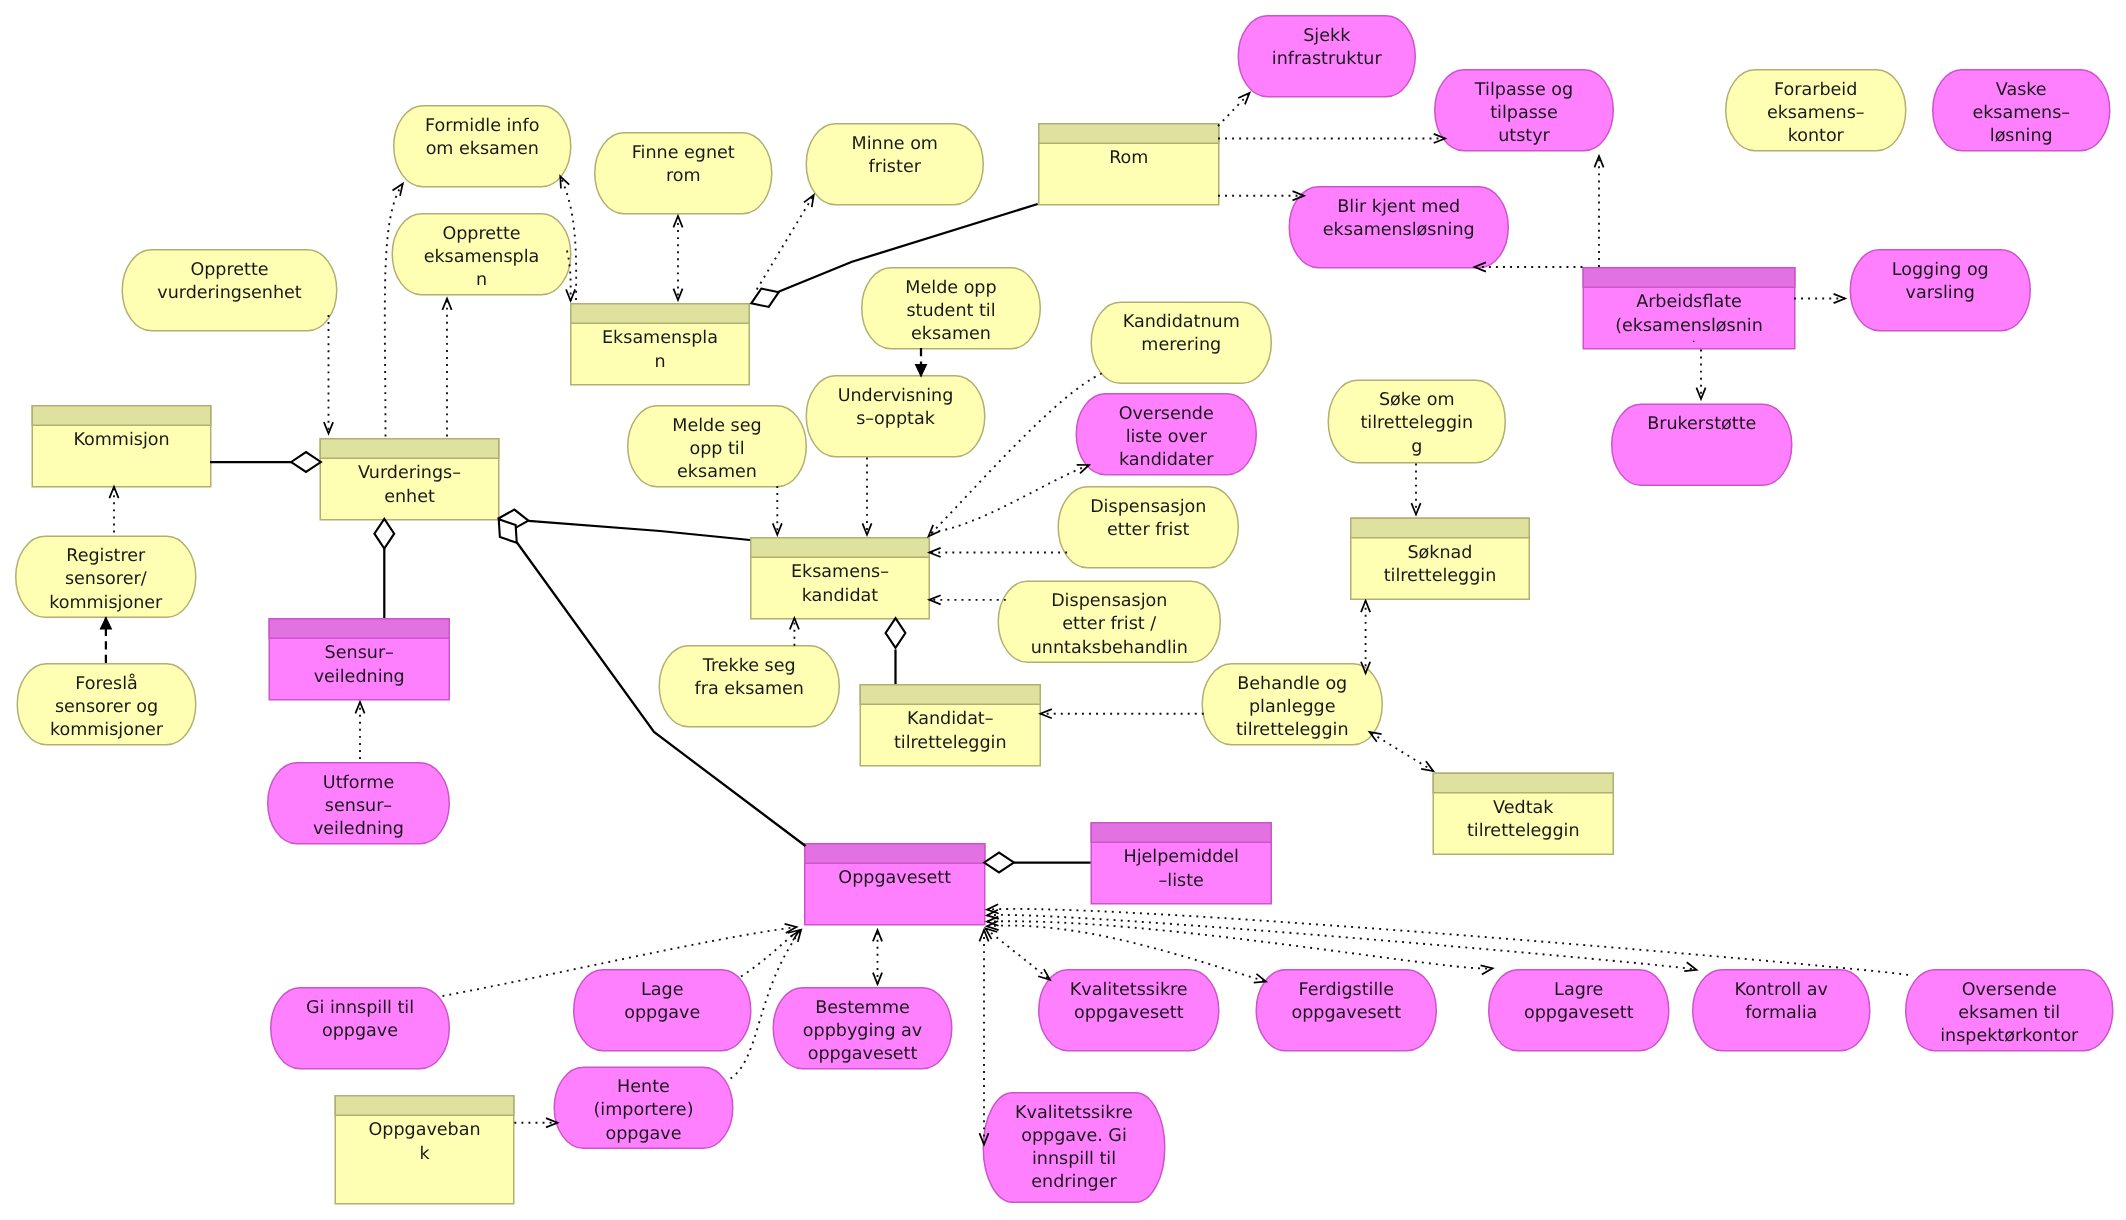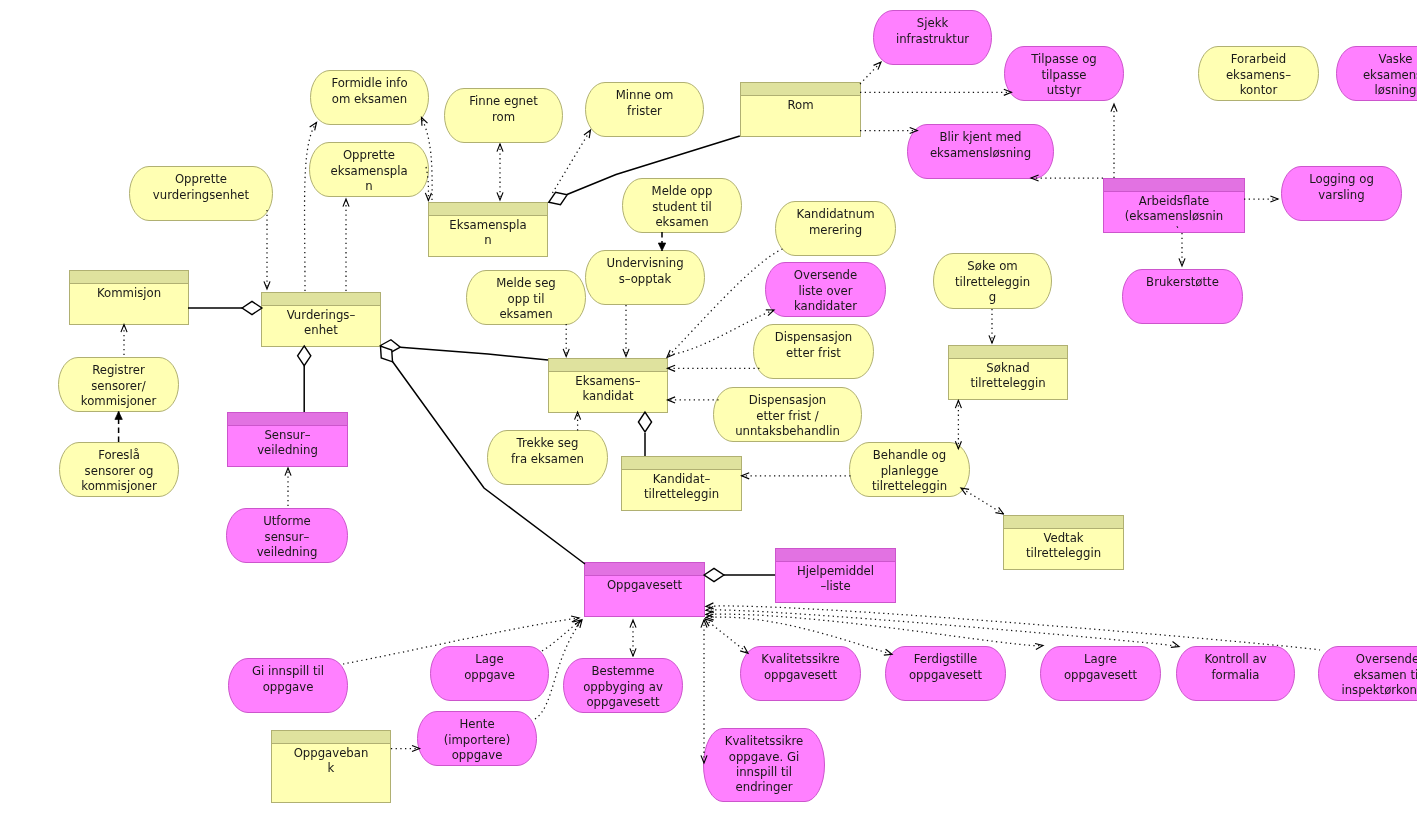--- a/index.html
+++ b/index.html
@@ -1,17 +1,17 @@
 <!DOCTYPE html>
 <html><head>
 <meta charset="utf-8">
 <style>
   html,body{margin:0;padding:0;background:#ffffff;}
   body{width:1417px;height:813px;overflow:hidden;font-family:"DejaVu Sans",sans-serif;}
-  #stage{position:relative;width:1205px;height:813px;background:#fff;margin-left:48px;}
+  #stage{position:relative;width:1205px;height:813px;background:#fff;}
   svg#diagram{position:absolute;left:0;top:0;width:1417px;height:813px;display:block;shape-rendering:geometricPrecision;}
   text{-webkit-font-smoothing:antialiased;}
   .nd-text{font-family:"DejaVu Sans",sans-serif;font-size:11.7px;fill:#191919;text-anchor:middle;}
   .e-dep{fill:none;stroke:#111;stroke-width:1.25;stroke-dasharray:1.3 3.4;stroke-linecap:butt;}
   .e-gen{fill:none;stroke:#000;stroke-width:1.5;stroke-dasharray:5.5 3.5;}
   .e-assoc{fill:none;stroke:#000;stroke-width:1.5;}
   .dia{fill:#fff;stroke:#000;stroke-width:1.4;}
 </style>
 </head>
 <body>

